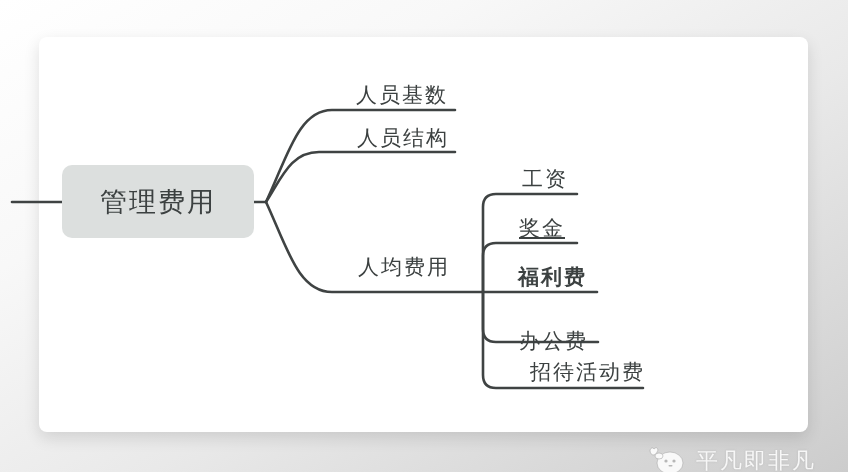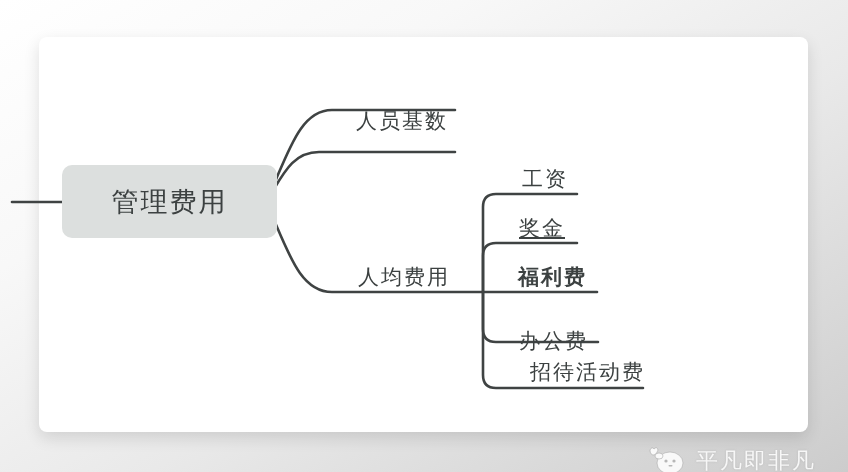--- a/index.html
+++ b/index.html
@@ -34,44 +34,44 @@
   .lines-svg path {
     fill: none;
     stroke: #3f4343;
     stroke-width: 2.6;
     stroke-linecap: round;
   }
   .root-node {
     position: absolute;
     left: 62px;
     top: 165px;
-    width: 215px;
+    width: 192px;
     height: 73px;
     background: #dcdfde;
     border-radius: 10px;
     display: flex;
     align-items: center;
     justify-content: center;
     font-size: 27px;
     letter-spacing: 2px;
     color: #3c4141;
     z-index: 3;
   }
   .node-label {
     position: absolute;
     font-size: 21px;
     line-height: 22px;
     letter-spacing: 2px;
     color: #3c4141;
     white-space: nowrap;
     z-index: 3;
   }
-  .lbl-b0 { left: 356px; top: 84px; margin-top: 26px; }
+  .lbl-b0 { left: 356px; top: 84px; }
   .lbl-b1 { left: 357px; top: 127px; }
-  .lbl-b2 { left: 358px; top: 266px; }
+  .lbl-b2 { left: 358px; top: 256px; }
   .lbl-c0 { left: 522px; top: 168px; }
   .lbl-c1 { left: 519px; top: 217px; text-decoration: underline; }
   .lbl-c2 { left: 518px; top: 266px; font-weight: bold; }
   .lbl-c3 { left: 519px; top: 314px; margin-top: 16px; }
   .lbl-c4 { left: 530px; top: 361px; }
   .watermark {
     position: absolute;
     left: 644px;
     top: 444px;
     display: flex;
@@ -105,20 +105,21 @@
     <path d="M 483 292 H 597"></path>
     <path d="M 483 292 V 329 Q 483 342 496 342 H 598"></path>
     <path d="M 483 292 V 375 Q 483 388 496 388 H 643"></path>
   </svg>
 
   <div class="root-node">
     <span>管理费用</span>
   </div>
 
   <div class="node-label lbl-b0">人员基数</div>
+  <div class="node-label lbl-b1">人员结构</div>
   <div class="node-label lbl-b2">人均费用</div>
 
   <div class="node-label lbl-c0">工资</div>
   <div class="node-label lbl-c1">奖金</div>
   <div class="node-label lbl-c2">福利费</div>
   <div class="node-label lbl-c3">办公费</div>
   <div class="node-label lbl-c4">招待活动费</div>
 
   <div class="watermark">
     <svg width="44" height="34" viewBox="0 0 44 34">

